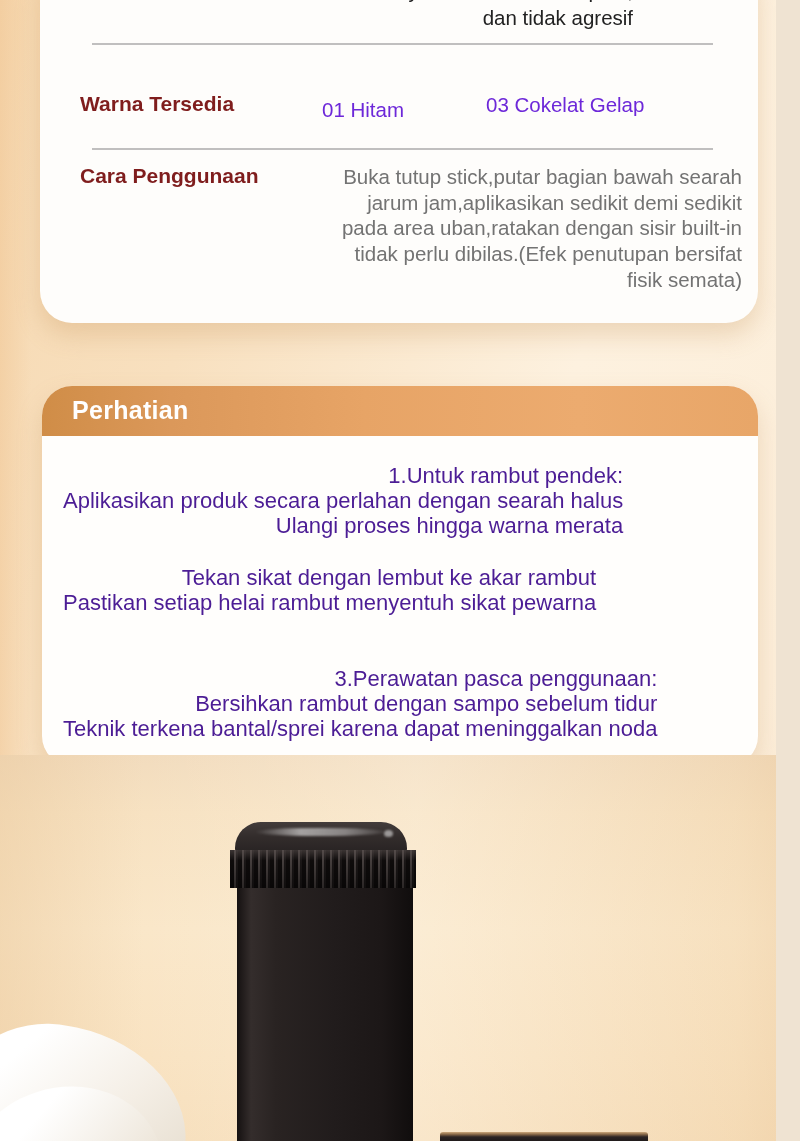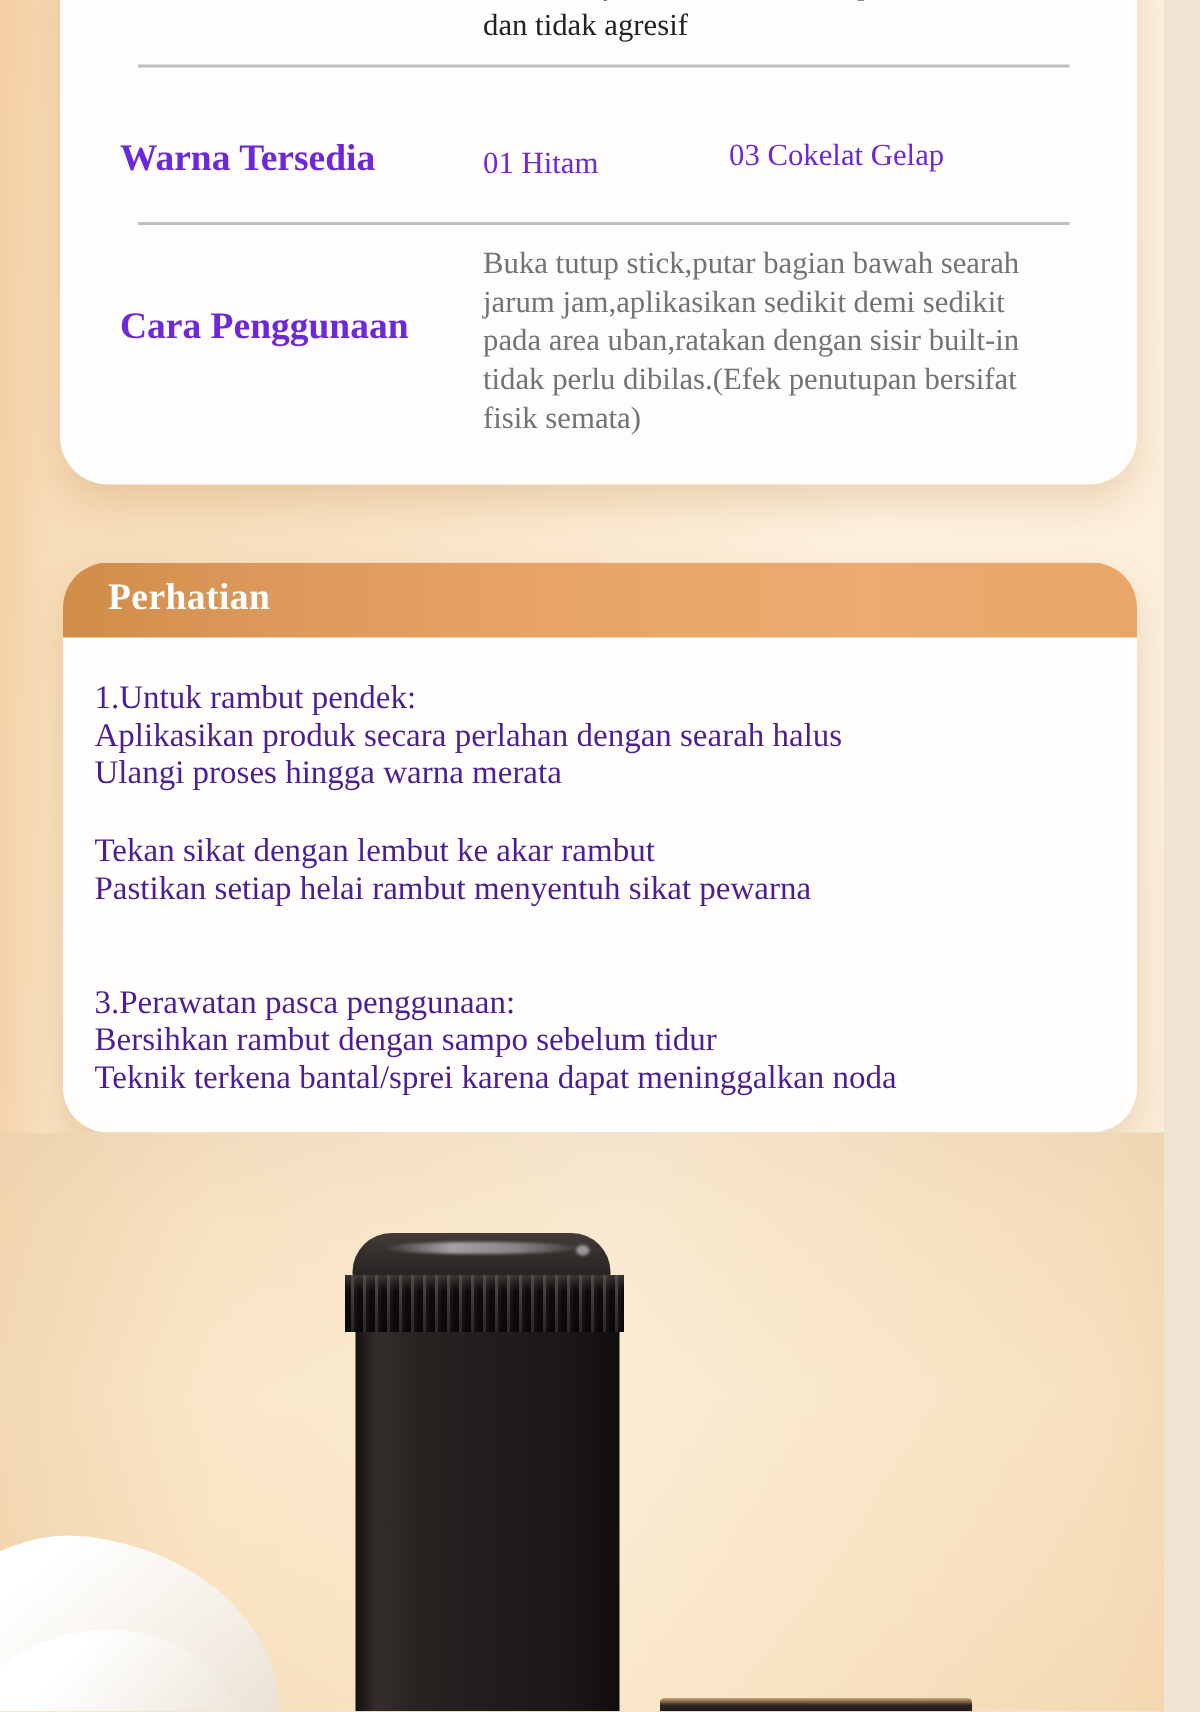--- a/index.html
+++ b/index.html
@@ -1,24 +1,25 @@
 <!DOCTYPE html>
 <html><head>
 <meta charset="utf-8">
 <style>
   html, body { margin: 0; padding: 0; background: #efe3d2; }
   .page {
     position: relative;
     width: 776px;
     height: 1141px;
     overflow: hidden;
-    font-family: Liberation Serif, serif;
+    font-family: Liberation Sans, sans-serif;
     background:
       linear-gradient(90deg, rgba(238,190,136,.38) 0%, rgba(238,190,136,0) 4%),
       linear-gradient(113deg, #f6d8b0 0%, #f8e0bf 26%, #fdf1df 58%, #fceeda 84%, #f9e8d0 100%);
+    text-align: right;
   }
 
   
   .spec-card {
     position: absolute;
     left: 40px; top: -42px;
     width: 718px; height: 365px;
     background: #fefdfb;
     border-radius: 32px;
     box-shadow: 0 12px 24px rgba(198,148,92,.30);
@@ -29,37 +30,37 @@
     white-space: nowrap;
   }
   .spec-divider {
     position: absolute; left: 52px; width: 621px; height: 2px;
     background: #c0bfbf;
   }
   .divider-1 { top: 85px; }
   .divider-2 { top: 190px; }
   .spec-label {
     position: absolute; left: 40px;
-    font-size: 25px; font-weight: bold; color: #6d28d9;
+    font-size: 21px; font-weight: bold; color: #7f1d1d;
     white-space: nowrap;
   }
   .label-colors { top: 134px; }
-  .label-usage  { top: 206px; margin-top: 40px; }
+  .label-usage  { top: 206px; }
   .spec-value { position: absolute; font-size: 20.5px; color: #6d28d9; white-space: nowrap; }
   .value-color-1 { left: 282px; top: 140px; }
   .value-color-2 { left: 446px; top: 135px; }
   .usage-text {
     position: absolute; left: 282px; top: 206px;
     width: 420px; font-size: 20.5px; line-height: 25.7px; color: #737373;
   }
 
   
   .attention-card {
     position: absolute;
-    left: 42px; top: 375px;
+    left: 42px; top: 386px;
     width: 716px; height: 380px;
     background: #fffefc;
     border-radius: 30px;
     overflow: hidden;
     box-shadow: 0 12px 24px rgba(198,148,92,.28);
   }
   .attention-header {
     position: absolute; left: 0; top: 0; right: 0; height: 50px;
     background: linear-gradient(90deg, #d08d47 0%, #db985a 18%, #e7a466 45%, #ecab6f 75%, #e8a668 100%);
   }

